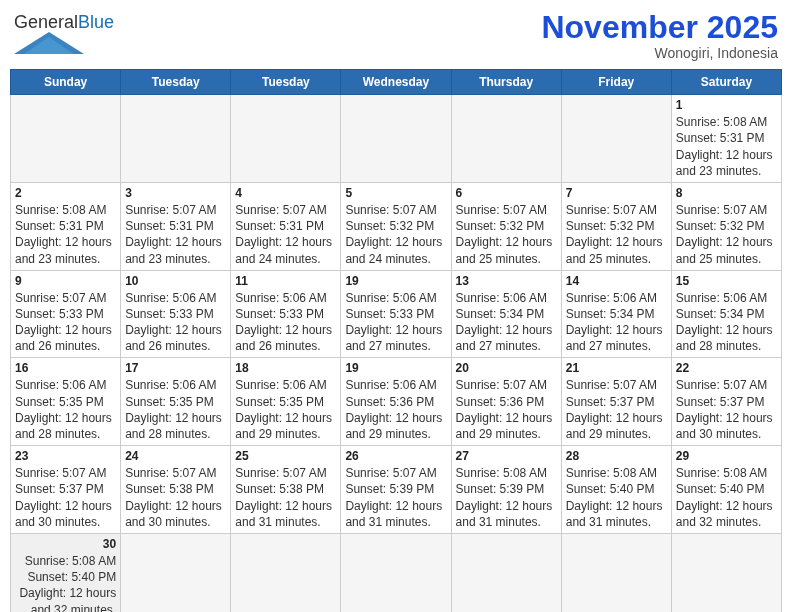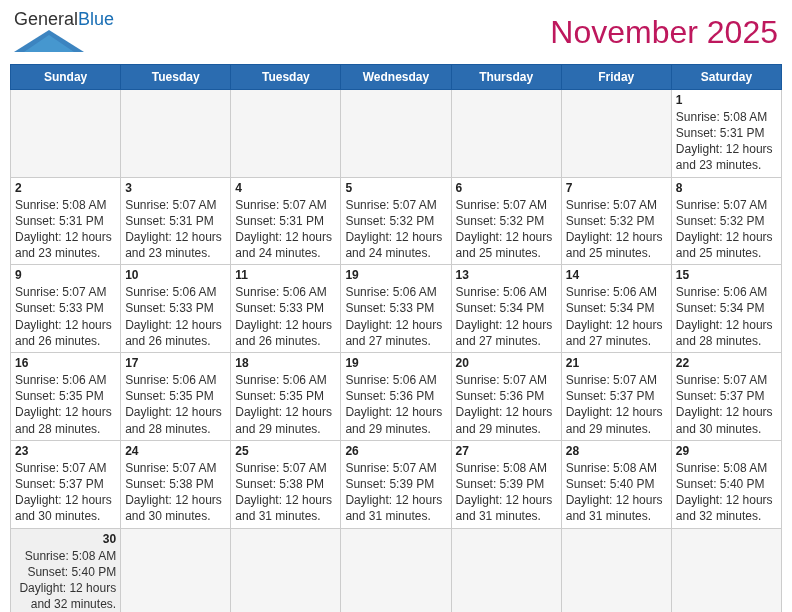--- a/index.html
+++ b/index.html
@@ -20,22 +20,22 @@
     .logo {
       display: flex;
       align-items: center;
       gap: 0px;
     }
     .title-area {
       text-align: right;
     }
     .month-title {
       font-size: 32px;
-      font-weight: normal;
-      color: #be185d;
+      font-weight: bold;
+      color: #1d4ed8;
       line-height: 1.1;
     }
     .location {
       font-size: 14px;
       color: #555;
     }
     .calendar {
       width: 100%;
       border-collapse: collapse;
       border: 1px solid #ccc;
@@ -88,20 +88,21 @@
         <span>General</span><span style="color:#1a6fb5;">Blue</span>
       </div>
       <svg width="70" height="22" viewBox="0 0 70 22">
         <polygon points="0,22 35,0 70,22" fill="#1a6fb5" opacity="0.85"></polygon>
         <polygon points="10,22 35,5 60,22" fill="#4a9fd5" opacity="0.7"></polygon>
       </svg>
     </div>
   </div>
   <div class="title-area">
     <div class="month-title">November 2025</div>
+    <div class="location">Wonogiri, Indonesia</div>
   </div>
 </div>
 
 <table class="calendar">
   <thead>
     <tr>
     <th>Sunday</th>
         <th>Tuesday</th>
         <th>Tuesday</th>
         <th>Wednesday</th>

